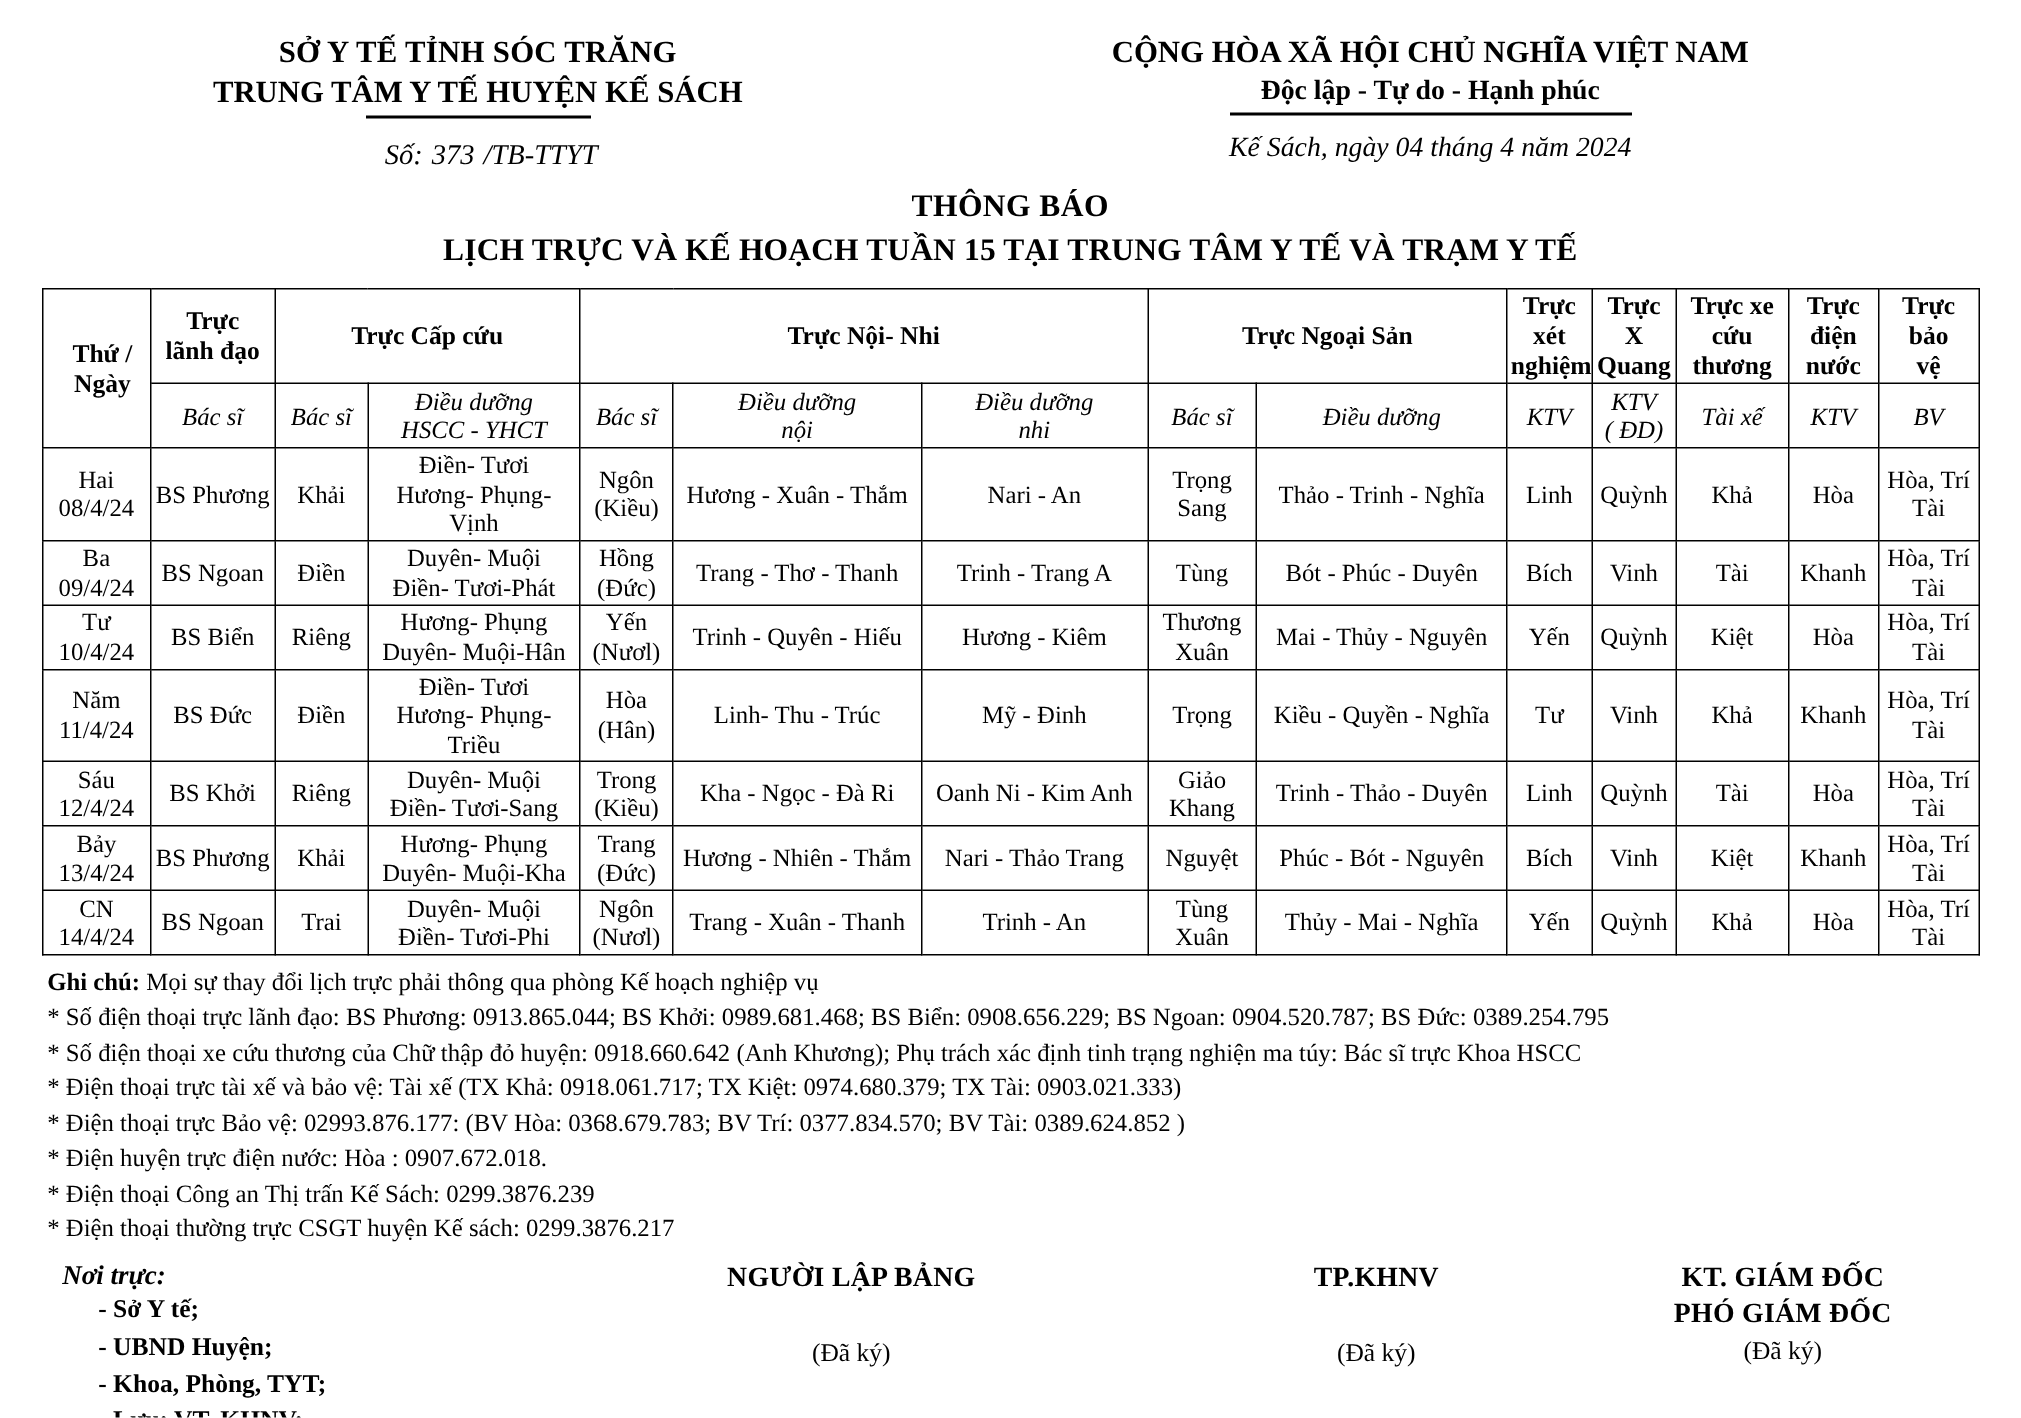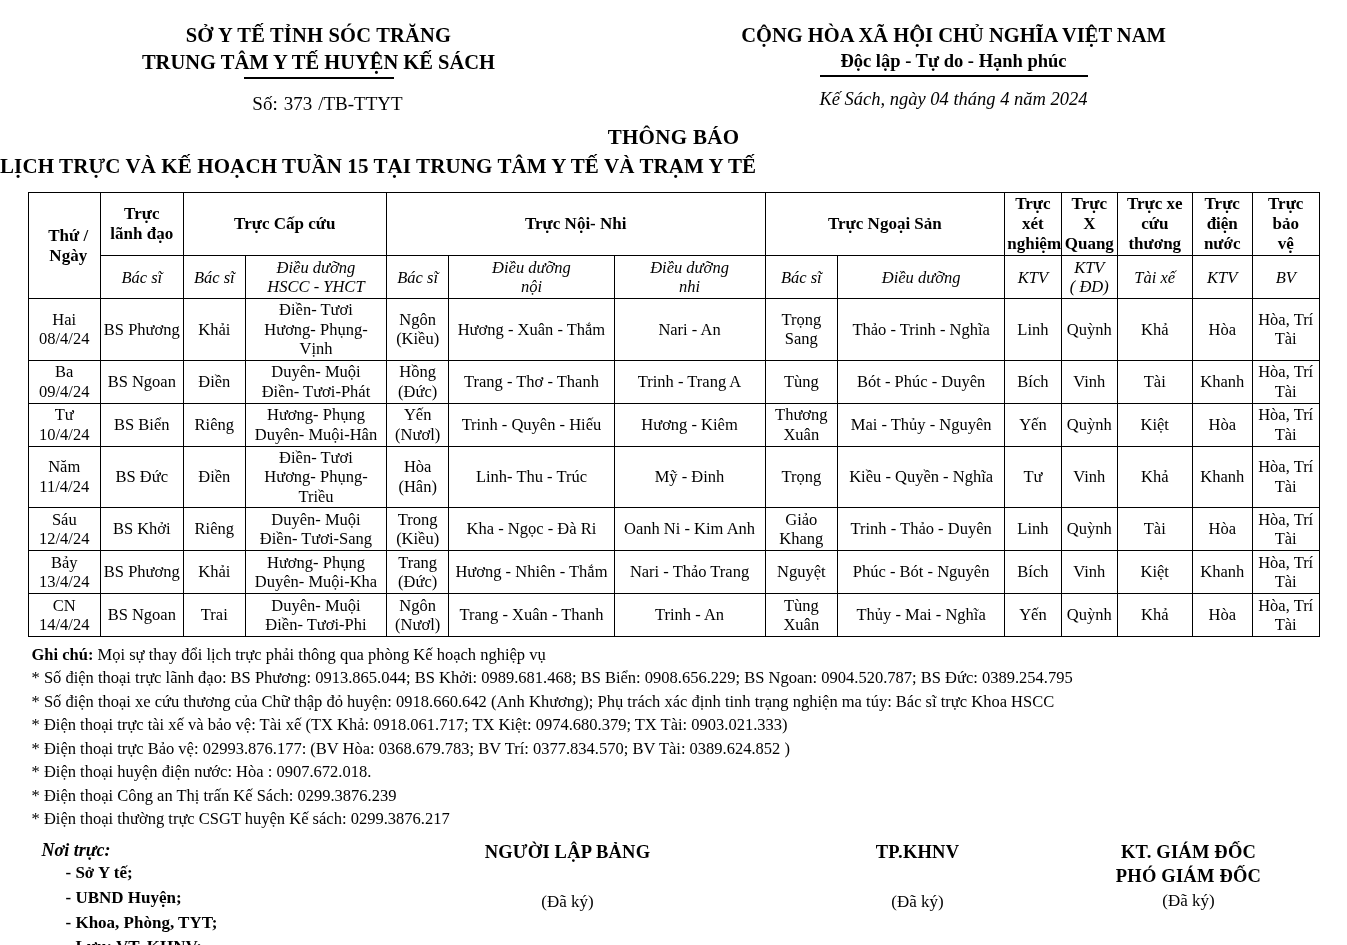--- a/index.html
+++ b/index.html
@@ -58,20 +58,21 @@
     width: 150px;
     height: 2px;
     background: #000;
     margin: 1px auto 0 auto;
   }
   .so-line {
     font-size: 19px;
     margin-top: 14px;
     text-align: center;
     padding-left: 18px;
+    font-style: italic;
   }
   .so-line .so-num { margin: 0 6px; }
 
   .nation-line1 {
     font-size: 20.5px;
     font-weight: bold;
     line-height: 1.34;
   }
   .nation-line2 {
     font-size: 18.5px;
@@ -93,21 +94,21 @@
 
   
   .doc-title {
     text-align: center;
     font-size: 21px;
     font-weight: bold;
     margin-top: 10px;
     letter-spacing: .3px;
   }
   .doc-subtitle {
-    text-align: left;
+    text-align: center;
     font-size: 21px;
     font-weight: bold;
     margin-top: 4px;
     letter-spacing: .1px;
   }
 
   
   .tbl-wrap {
     width: 1292px;
     margin: 13px auto 0 auto;
@@ -661,21 +662,21 @@
 
   <div class="notes">
     <div class="note-line">
       <b>Ghi chú:</b><span> Mọi sự thay đổi lịch trực phải thông qua phòng Kế hoạch nghiệp vụ</span>
     </div>
     <div id="notes-list">
         <div class="note-line">* Số điện thoại trực lãnh đạo: BS Phương: 0913.865.044; BS Khởi:  0989.681.468; BS Biển: 0908.656.229; BS Ngoan: 0904.520.787; BS Đức: 0389.254.795</div>
         <div class="note-line">* Số điện thoại xe cứu thương của Chữ thập đỏ huyện: 0918.660.642 (Anh Khương); Phụ trách xác định tinh trạng nghiện ma túy: Bác sĩ trực Khoa HSCC</div>
         <div class="note-line">* Điện thoại trực tài xế và bảo vệ: Tài  xế (TX  Khả: 0918.061.717;  TX Kiệt: 0974.680.379; TX Tài: 0903.021.333)</div>
         <div class="note-line">* Điện thoại trực Bảo vệ: 02993.876.177: (BV Hòa: 0368.679.783; BV Trí: 0377.834.570; BV  Tài: 0389.624.852 )</div>
-        <div class="note-line">* Điện thoại huyện điện nước: Hòa : 0907.672.018.</div>
+        <div class="note-line">* Điện huyện trực điện nước: Hòa : 0907.672.018.</div>
         <div class="note-line">* Điện thoại Công an Thị trấn Kế Sách: 0299.3876.239</div>
         <div class="note-line">* Điện thoại thường trực CSGT huyện Kế sách: 0299.3876.217</div>
       </div>
   </div>
 
   <div class="sig">
     <div class="sig-col sig-recv">
       <div class="recv-title">Nơi trực:</div>
       <div id="recipients-list">
           <div class="recv-item">- Sở Y tế;</div>

